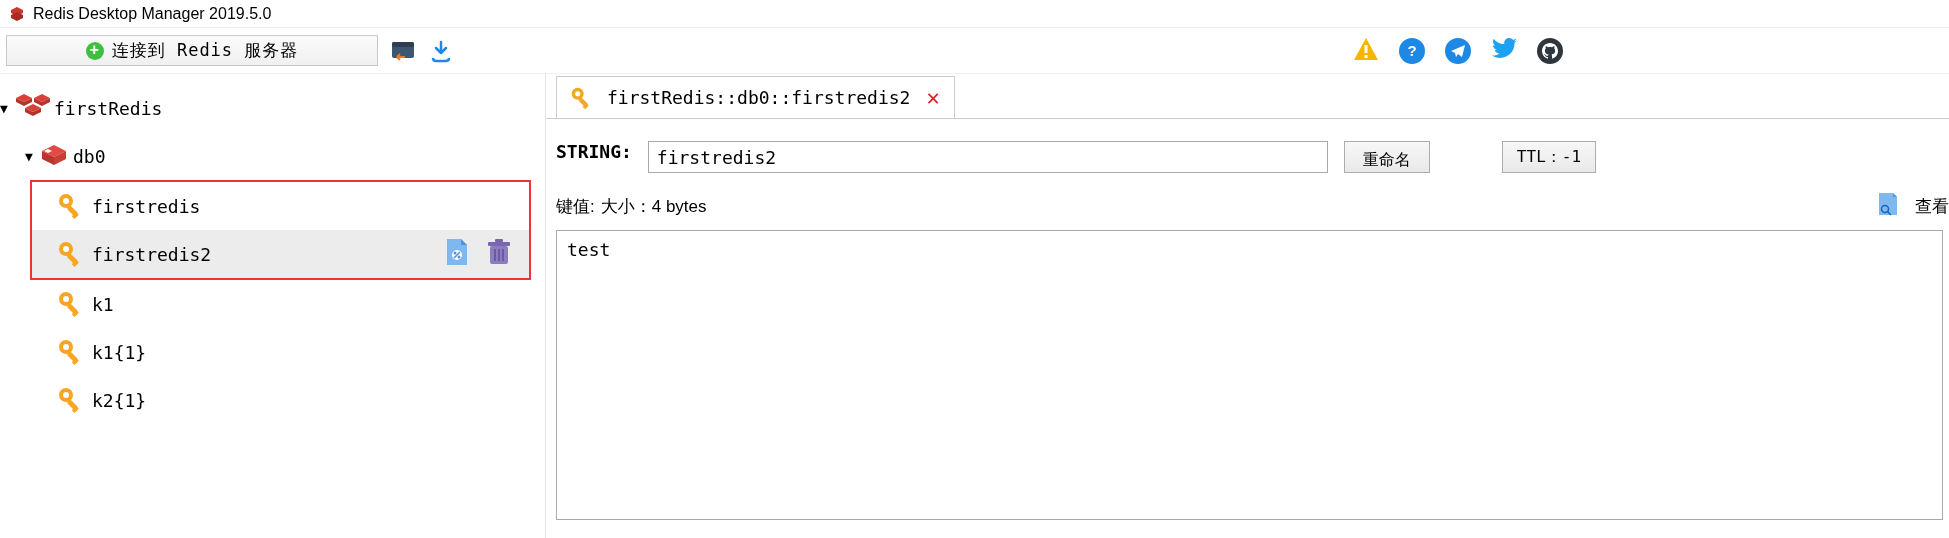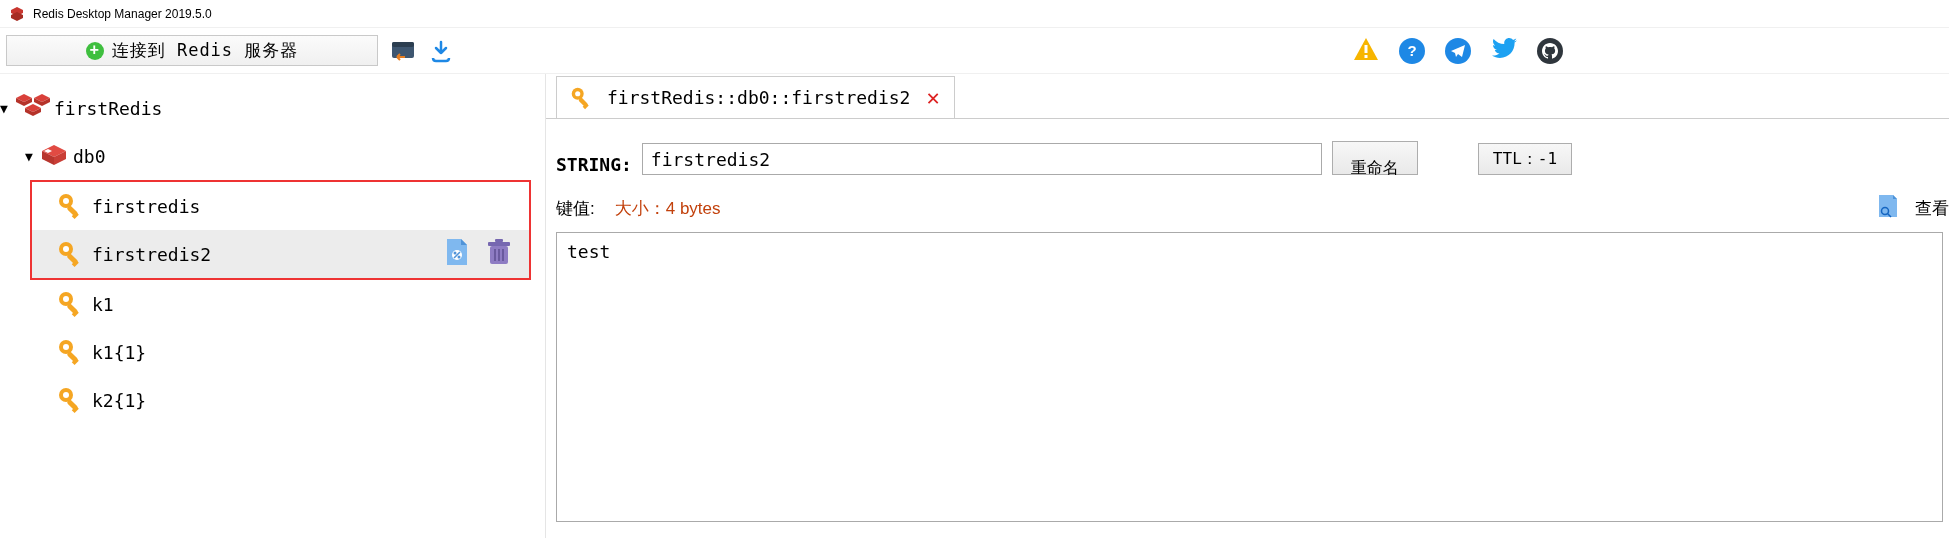--- a/index.html
+++ b/index.html
@@ -10,21 +10,21 @@
       color: #000;
       width: 1949px;
       height: 538px;
       overflow: hidden;
     }
     .titlebar {
       display: flex;
       align-items: center;
       padding: 0 9px;
       height: 27px;
-      font-size: 12px;
+      font-size: 16px;
     }
     .titlebar .app-icon {
       width: 16px; height: 16px; margin-right: 8px;
       display: inline-flex; align-items: center; justify-content: center;
     }
     .toolbar {
       display: flex;
       align-items: center;
       padding: 7px 6px;
       border-top: 1px solid #f0f0f0;
@@ -144,54 +144,54 @@
     }
     .tab-close {
       color: #d22;
       font-size: 22px;
       font-weight: bold;
       cursor: pointer;
       margin-left: 6px;
     }
     .key-row {
       display: flex;
-      align-items: flex-end;
+      align-items: flex-start;
       margin-top: 22px;
-      gap: 10px;
+      gap: 16px;
     }
     .type-label {
       font-family: Consolas, monospace;
       font-size: 18px;
       font-weight: bold;
     }
     .key-input {
       flex: 0 0 680px;
       height: 32px;
       border: 1px solid #aaa;
       padding: 0 8px;
       font-family: Consolas, monospace;
       font-size: 18px;
     }
     .btn {
       height: 32px;
       border: 1px solid #adadad;
       background: linear-gradient(#f7f7f7,#e9e9e9);
-      padding: 16px 18px;
+      padding: 8px 18px;
       font-size: 16px;
       cursor: pointer;
       font-family: "Microsoft YaHei", SimSun, monospace;
     }
     .value-header {
       display: flex;
       align-items: center;
       margin-top: 18px;
       font-size: 17px;
       text-align: right;
     }
-    .value-header .dim { color: #c2410c; margin-left: 20px; }
+    .value-header .dim { color: #000000; margin-left: 6px; }
     .value-header-right {
       margin-left: auto;
       display: flex;
       align-items: center;
       gap: 16px;
     }
     .value-box {
       margin-top: 8px;
       border: 1px solid #aaa;
       height: 290px;

